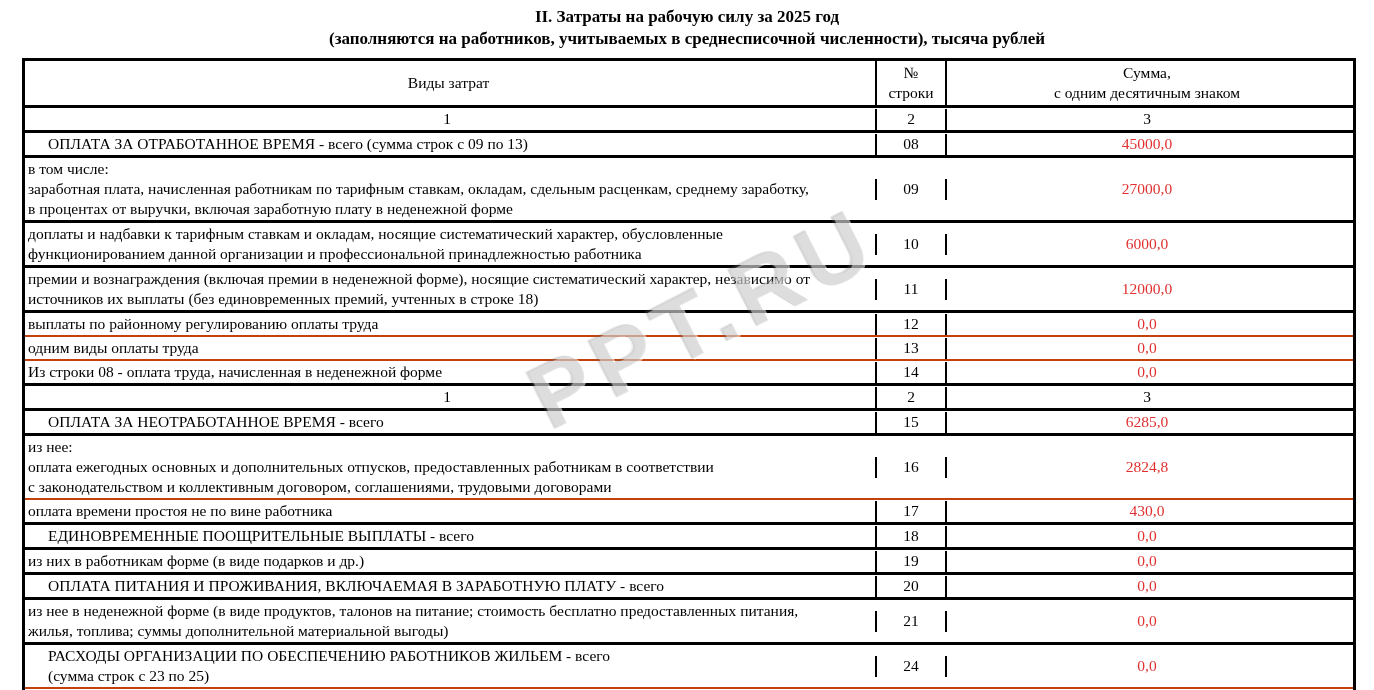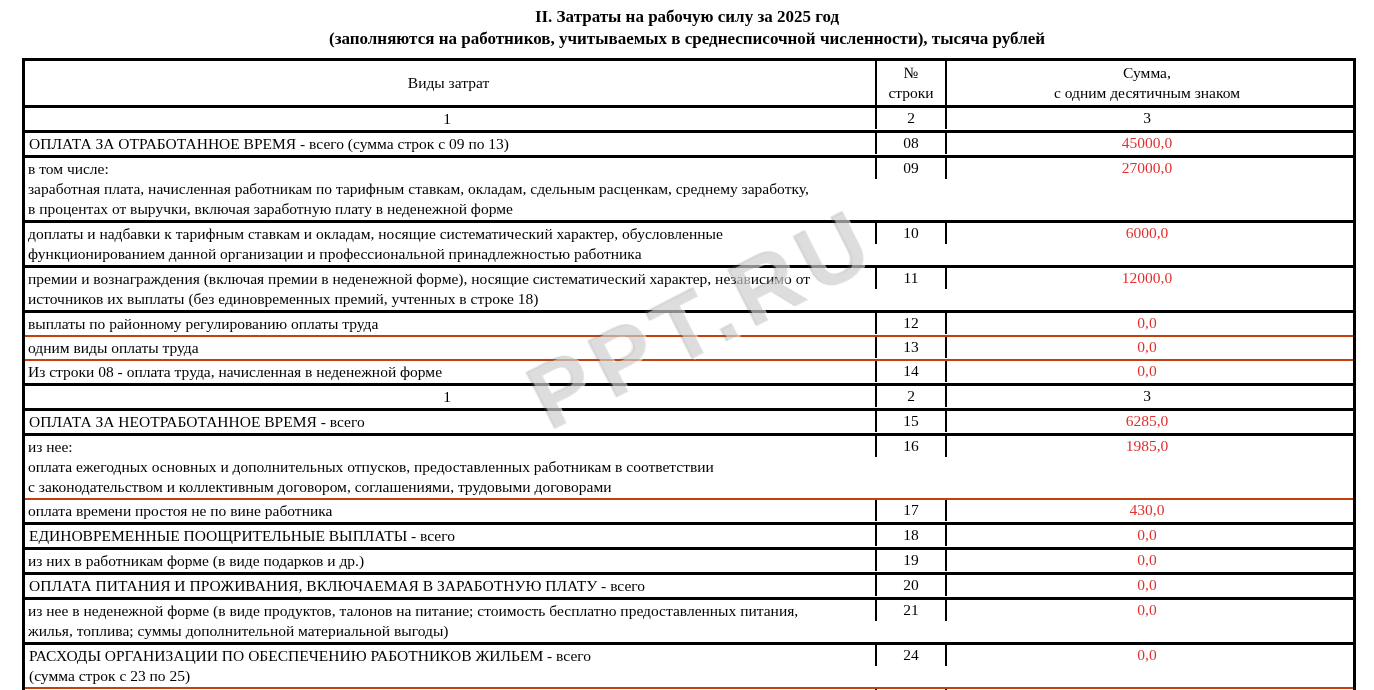--- a/index.html
+++ b/index.html
@@ -13,21 +13,21 @@
   }
   .title-block{ padding-top:6px; text-align:center; }
   .title-line{ font-weight:bold; font-size:17px; line-height:22px; }
 
   .cost-table{
     margin:8px 0 0 22px;
     width:1328px;
     border:3px solid #000;
     font-size:15.5px;
   }
-  .row{ display:flex; align-items:flex-start; }
+  .row{ display:flex; align-items:center; }
   .bb-thick{ border-bottom:3px solid #000; }
   .bb-thin{ border-bottom:2px solid #c2410c; }
   .bb-none{ border-bottom:none; }
 
   .cell{ box-sizing:border-box; line-height:20px; }
   .cell.label{
     width:850px;
     padding:1px 6px 1px 3px;
     white-space:pre-line;
   }
@@ -49,21 +49,21 @@
   .cell.black{ color:#000; }
 
   .row.header .cell{
     display:flex; align-items:center; justify-content:center;
     text-align:center; white-space:pre-line;
     padding-top:2px; padding-bottom:2px;
     min-height:44px;
   }
   .row.numbering .cell{ align-items:center; }
   .row.numbering .cell.label{ text-align:center; padding-left:0; display:flex; justify-content:center; }
-  .row.section .cell.label{ padding-left:4px; }
+  .row.section .cell.label{ padding-left:23px; }
 
   .watermark{
     position:absolute;
     left:492px; top:218px;
     width:420px; height:200px;
     display:flex; align-items:center; justify-content:center;
     transform:rotate(-27deg);
     font-family:"Liberation Sans","DejaVu Sans",sans-serif;
     font-weight:bold;
     font-size:92px;
@@ -146,21 +146,21 @@
         <div class="row section bb-thick">
           <div class="cell label">ОПЛАТА ЗА НЕОТРАБОТАННОЕ ВРЕМЯ - всего</div>
           <div class="cell num">15</div>
           <div class="cell val">6285,0</div>
         </div>
         <div class="row detail bb-thin">
           <div class="cell label">из нее:
 оплата ежегодных основных и дополнительных отпусков, предоставленных работникам в соответствии
 с законодательством и коллективным договором, соглашениями, трудовыми договорами</div>
           <div class="cell num">16</div>
-          <div class="cell val">1985,0</div>
+          <div class="cell val">2824,8</div>
         </div>
         <div class="row detail bb-thick">
           <div class="cell label">оплата времени простоя не по вине работника</div>
           <div class="cell num">17</div>
           <div class="cell val">430,0</div>
         </div>
         <div class="row section bb-thick">
           <div class="cell label">ЕДИНОВРЕМЕННЫЕ ПООЩРИТЕЛЬНЫЕ ВЫПЛАТЫ - всего</div>
           <div class="cell num">18</div>
           <div class="cell val">0,0</div>

